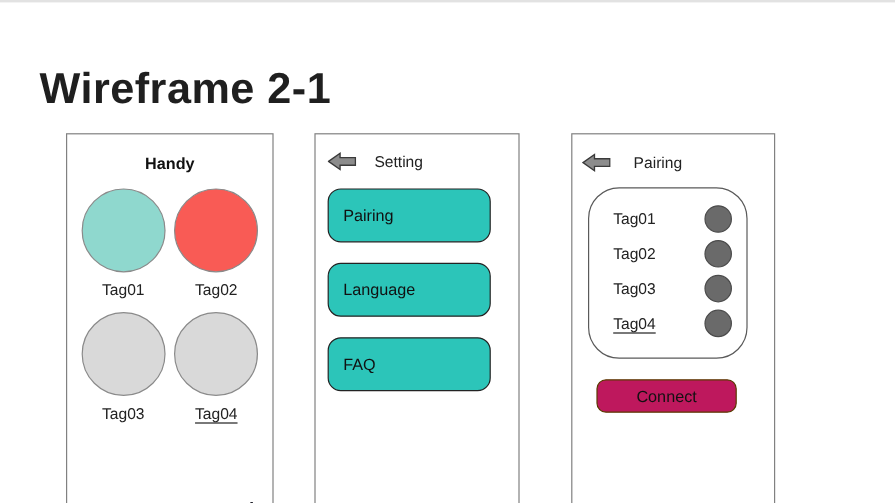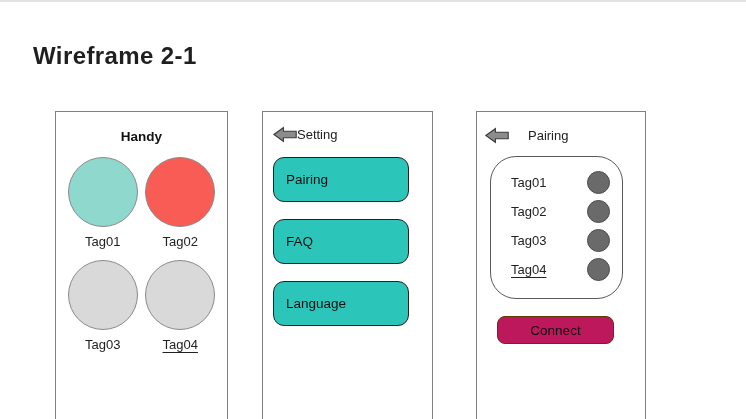--- a/index.html
+++ b/index.html
@@ -2,22 +2,22 @@
 <html><head>
 <meta charset="utf-8">
 <style>
   html,body{margin:0;padding:0;background:#ffffff;}
   .slide{
     position:relative;width:746px;height:419px;background:#ffffff;
     border-top:2px solid #e2e2e2;overflow:hidden;
     font-family:"Liberation Sans",sans-serif;color:#1f1f1f;
   }
   .slide-title{
-    position:absolute;left:33px;top:40px;margin:0;
-    font-size:24px;font-weight:800;letter-spacing:.4px;color:#1f1f1f;
+    position:absolute;left:33px;top:51px;margin:0;
+    font-size:36px;font-weight:800;letter-spacing:.4px;color:#1f1f1f;
   }
   .phone{
     position:absolute;top:109px;height:350px;background:#ffffff;
     border:1.5px solid #818181;box-sizing:border-box;
   }
   #phone-handy{left:55px;width:173px;}
   #phone-setting{left:262px;width:171px;}
   #phone-pairing{left:476px;width:170px;}
 
   
@@ -48,21 +48,21 @@
   .gear-big{
     position:absolute;right:0;top:-4px;font-size:23px;line-height:23px;
     color:#20202a;font-family:"DejaVu Sans",sans-serif;font-weight:bold;
   }
   .gear-small{
     position:absolute;left:0;bottom:1px;font-size:15px;line-height:15px;
     color:#20202a;font-family:"DejaVu Sans",sans-serif;
   }
 
   
-  .screen-header{display:flex;align-items:center;padding:14px 0 0 10px;}
+  .screen-header{display:flex;align-items:center;gap:15px;padding:14px 0 0 10px;}
   #phone-pairing .screen-header{gap:19px;padding:15px 0 0 8px;}
   .back-arrow{width:24px;height:17px;display:block;cursor:pointer;}
   .screen-header-label{font-size:13px;color:#222;}
 
   
   .menu{display:flex;flex-direction:column;gap:17px;margin-top:14px;padding-left:10px;}
   .menu-btn{
     width:136px;height:45px;box-sizing:border-box;
     border:1.5px solid #232323;border-radius:11px;
     display:flex;align-items:center;padding-left:12px;
@@ -124,22 +124,22 @@
 
   <div class="phone" id="phone-setting">
     <div class="screen-header">
       <svg class="back-arrow" viewBox="0 0 30 20">
         <polygon points="1,10 13,1.5 13,6 29,6 29,14 13,14 13,18.5" fill="#8c8c8c" stroke="#3a3a3a" stroke-width="1.4" stroke-linejoin="miter"></polygon>
       </svg>
       <span class="screen-header-label">Setting</span>
     </div>
     <div class="menu">
       <div class="menu-btn" style="background-color: rgb(44, 197, 185);">Pairing</div>
+      <div class="menu-btn" style="background-color: rgb(44, 197, 185);">Language</div>
       <div class="menu-btn" style="background-color: rgb(44, 197, 185);">FAQ</div>
-      <div class="menu-btn" style="background-color: rgb(44, 197, 185);">Language</div>
     </div>
   </div>
 
   <div class="phone" id="phone-pairing">
     <div class="screen-header">
       <svg class="back-arrow" viewBox="0 0 30 20">
         <polygon points="1,10 13,1.5 13,6 29,6 29,14 13,14 13,18.5" fill="#8c8c8c" stroke="#3a3a3a" stroke-width="1.4" stroke-linejoin="miter"></polygon>
       </svg>
       <span class="screen-header-label">Pairing</span>
     </div>

